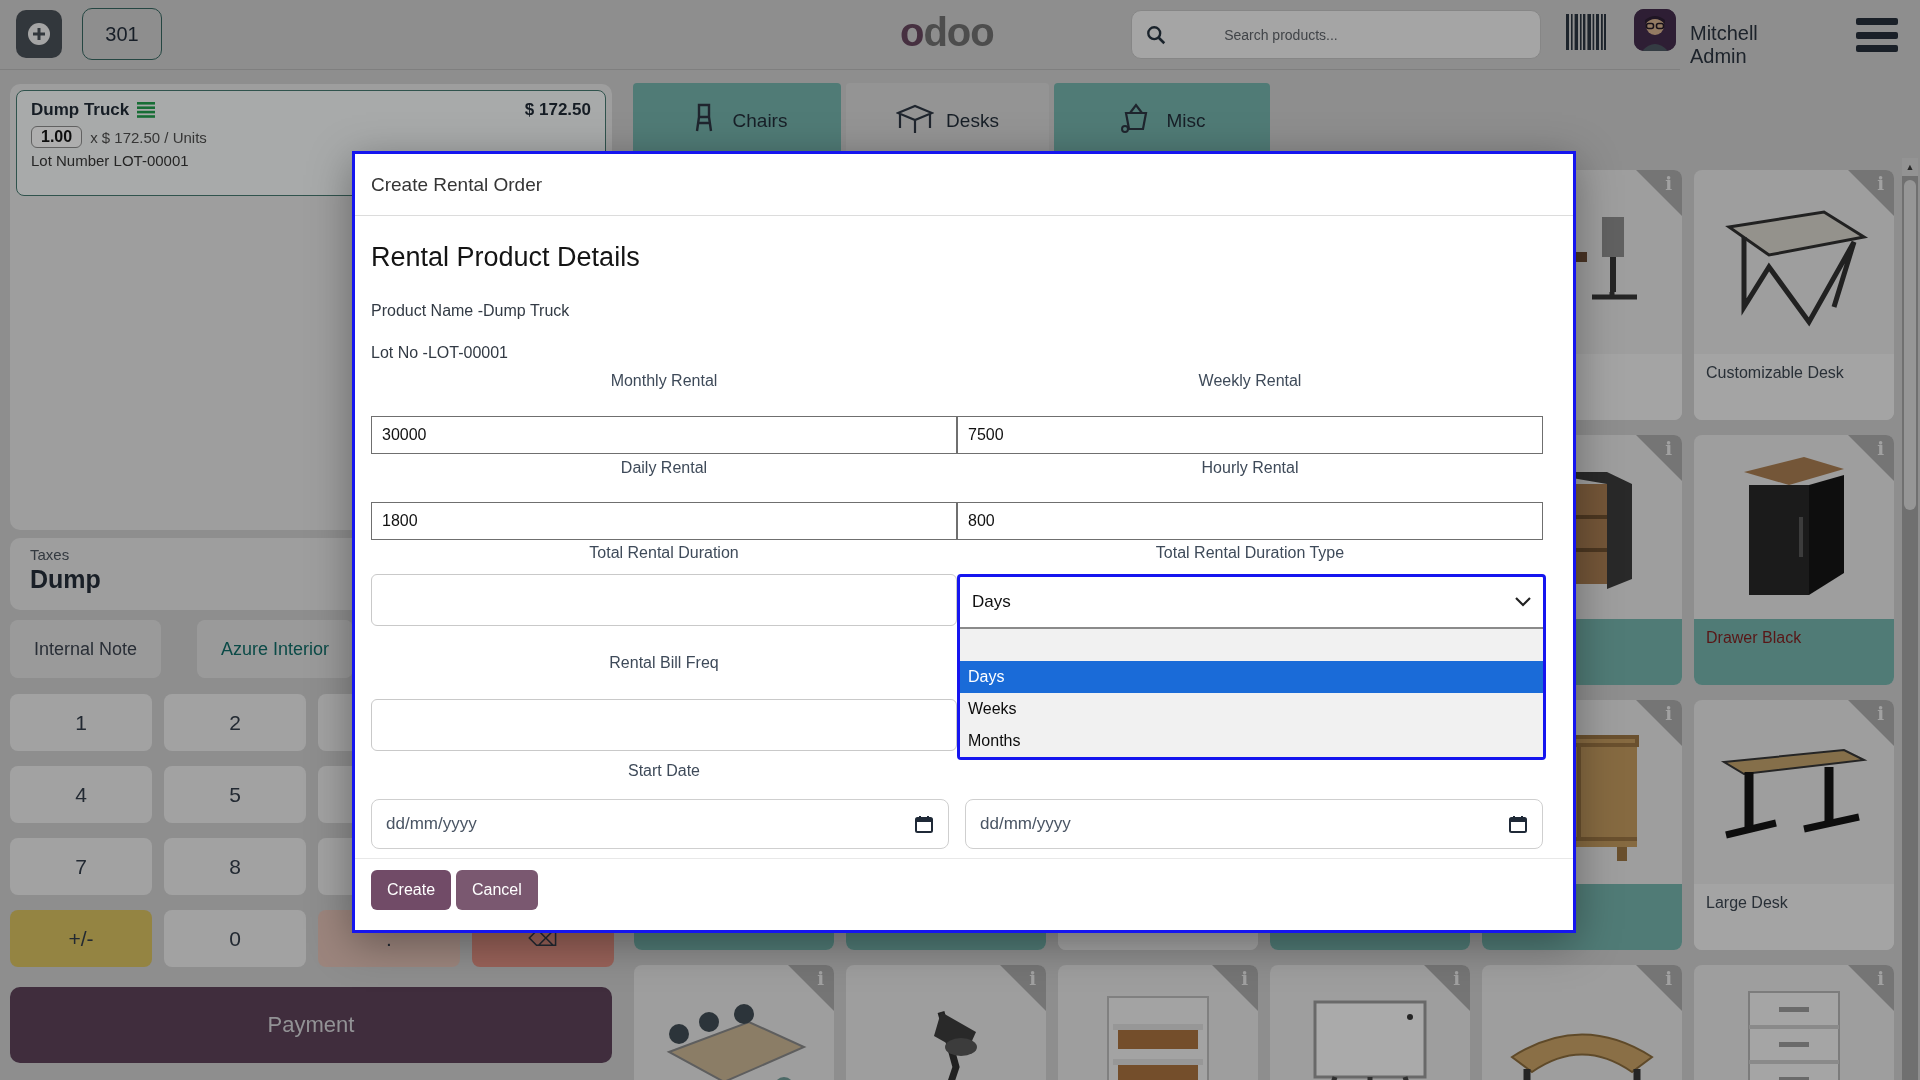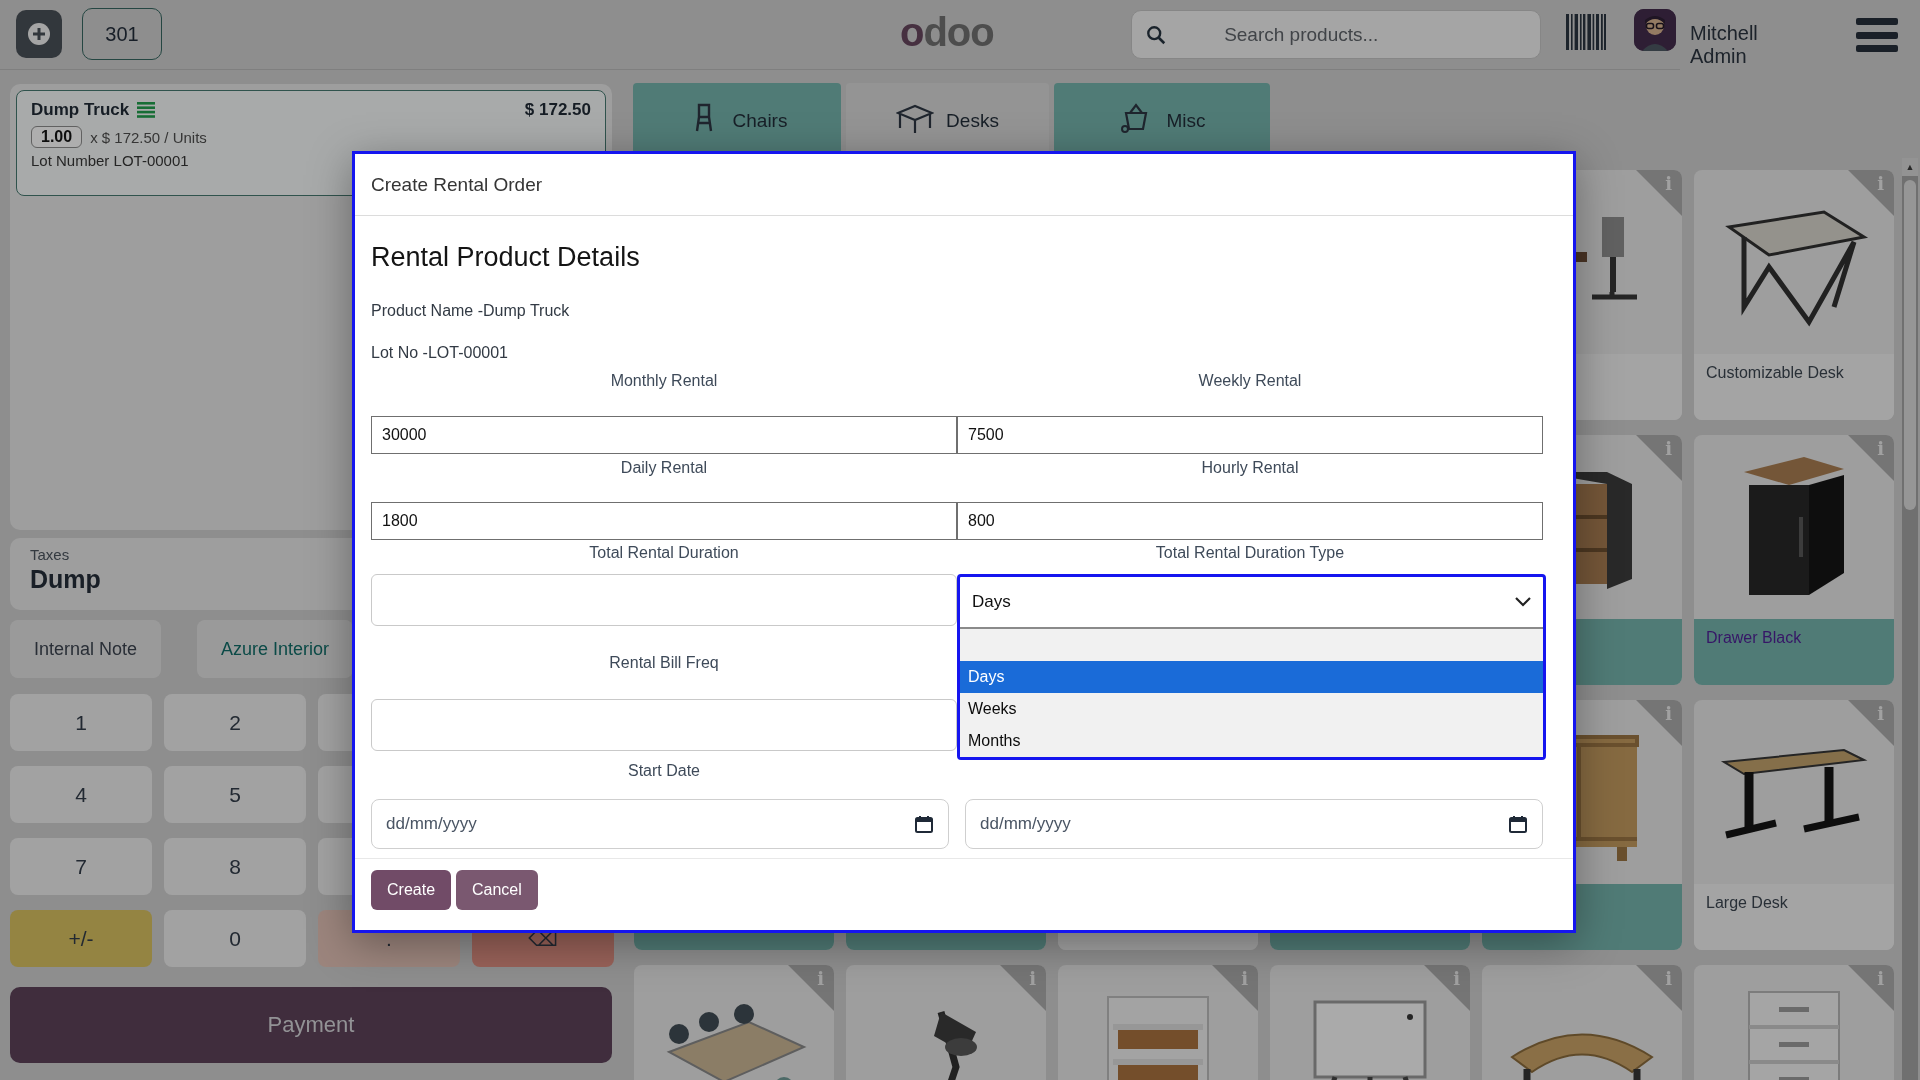--- a/index.html
+++ b/index.html
@@ -13,21 +13,21 @@
     background:var(--pagebg); border-bottom:1px solid rgba(0,0,0,.10); }
   .newbtn { position:absolute; left:16px; top:10px; width:46px; height:48px; background:#474e55;
     border-radius:10px; display:flex; align-items:center; justify-content:center; }
   .ordbtn { position:absolute; left:82px; top:8px; width:80px; height:52px; border:1px solid #33655f;
     border-radius:10px; display:flex; align-items:center; justify-content:center;
     font-size:20px; color:#1f2937; }
   .logo { position:absolute; left:900px; top:10px; font-size:40px; font-weight:bold; letter-spacing:-1px; }
   .logo .o1 { color:var(--brand-o); } .logo .rest { color:#6f6f6f; }
   .search { position:absolute; left:1131px; top:10px; width:410px; height:49px; background:#f2f2f2;
     border:1px solid #c4c4c4; border-radius:10px; display:flex; align-items:center; padding:0 14px; gap:10px; }
-  .search input { border:none; outline:none; background:transparent; font-size:19px; color:#b91c1c; width:330px;
+  .search input { border:none; outline:none; background:transparent; font-size:14px; color:#b91c1c; width:330px;
     font-family:inherit;margin-left:48px; }
   .search input::placeholder { color:#5d6268; }
   .barcode { position:absolute; left:1566px; top:14px; width:40px; height:36px; }
   .avatar { position:absolute; left:1634px; top:9px; width:42px; height:42px; border-radius:10px;
     background:#41294a; overflow:hidden; }
   .username { position:absolute; left:1690px; top:22px; font-size:20px; color:#27313c; }
   .hamburger { position:absolute; left:1856px; top:18px; width:42px; height:34px;
     display:flex; flex-direction:column; justify-content:space-between; cursor:pointer; }
   .hamburger span { display:block; height:7px; background:#232c38; border-radius:2px; }
 
@@ -65,21 +65,21 @@
 
   
   .cat { position:absolute; top:83px; height:75px; border-radius:4px; display:flex; align-items:center;
     justify-content:center; gap:12px; font-size:19px; color:#1f2a36; cursor:pointer; }
   .cat.teal { background:var(--teal); } .cat.gray { background:#d9d9d9; }
   .pcard { position:absolute; width:200px; height:250px; background:#e7e7e7; border-radius:8px; overflow:hidden; }
   .pimg { position:absolute; left:0; top:0; width:200px; height:184px; display:flex; align-items:center;
     justify-content:center; }
   .plabel { position:absolute; left:0; bottom:0; width:200px; height:66px; font-size:16px;
     padding:10px 12px; color:#39434e; background:#f1f1f1; }
-  .plabel.teal { background:var(--teal); color:#4c1d95; }
+  .plabel.teal { background:var(--teal); color:#7f1d1d; }
   .fold { position:absolute; top:0; right:0; width:0; height:0;
     border-left:46px solid transparent; border-top:46px solid #ababab; }
   .infoi { position:absolute; top:3px; right:10px; color:#ececec; font-weight:bold; font-size:18px;
     font-family:"DejaVu Serif",serif; }
   .scrollbar { position:absolute; left:1902px; top:158px; width:16px; height:922px; background:#a3a3a3; }
   .sb-arrow { position:absolute; left:0; top:0; width:16px; height:18px; background:#d7d7d7; color:#3a3a3a;
     font-size:9px; text-align:center; line-height:18px; }
   .sb-thumb { position:absolute; left:2px; top:22px; width:12px; height:330px; background:#dcdcdc; border-radius:6px; }
 
   

